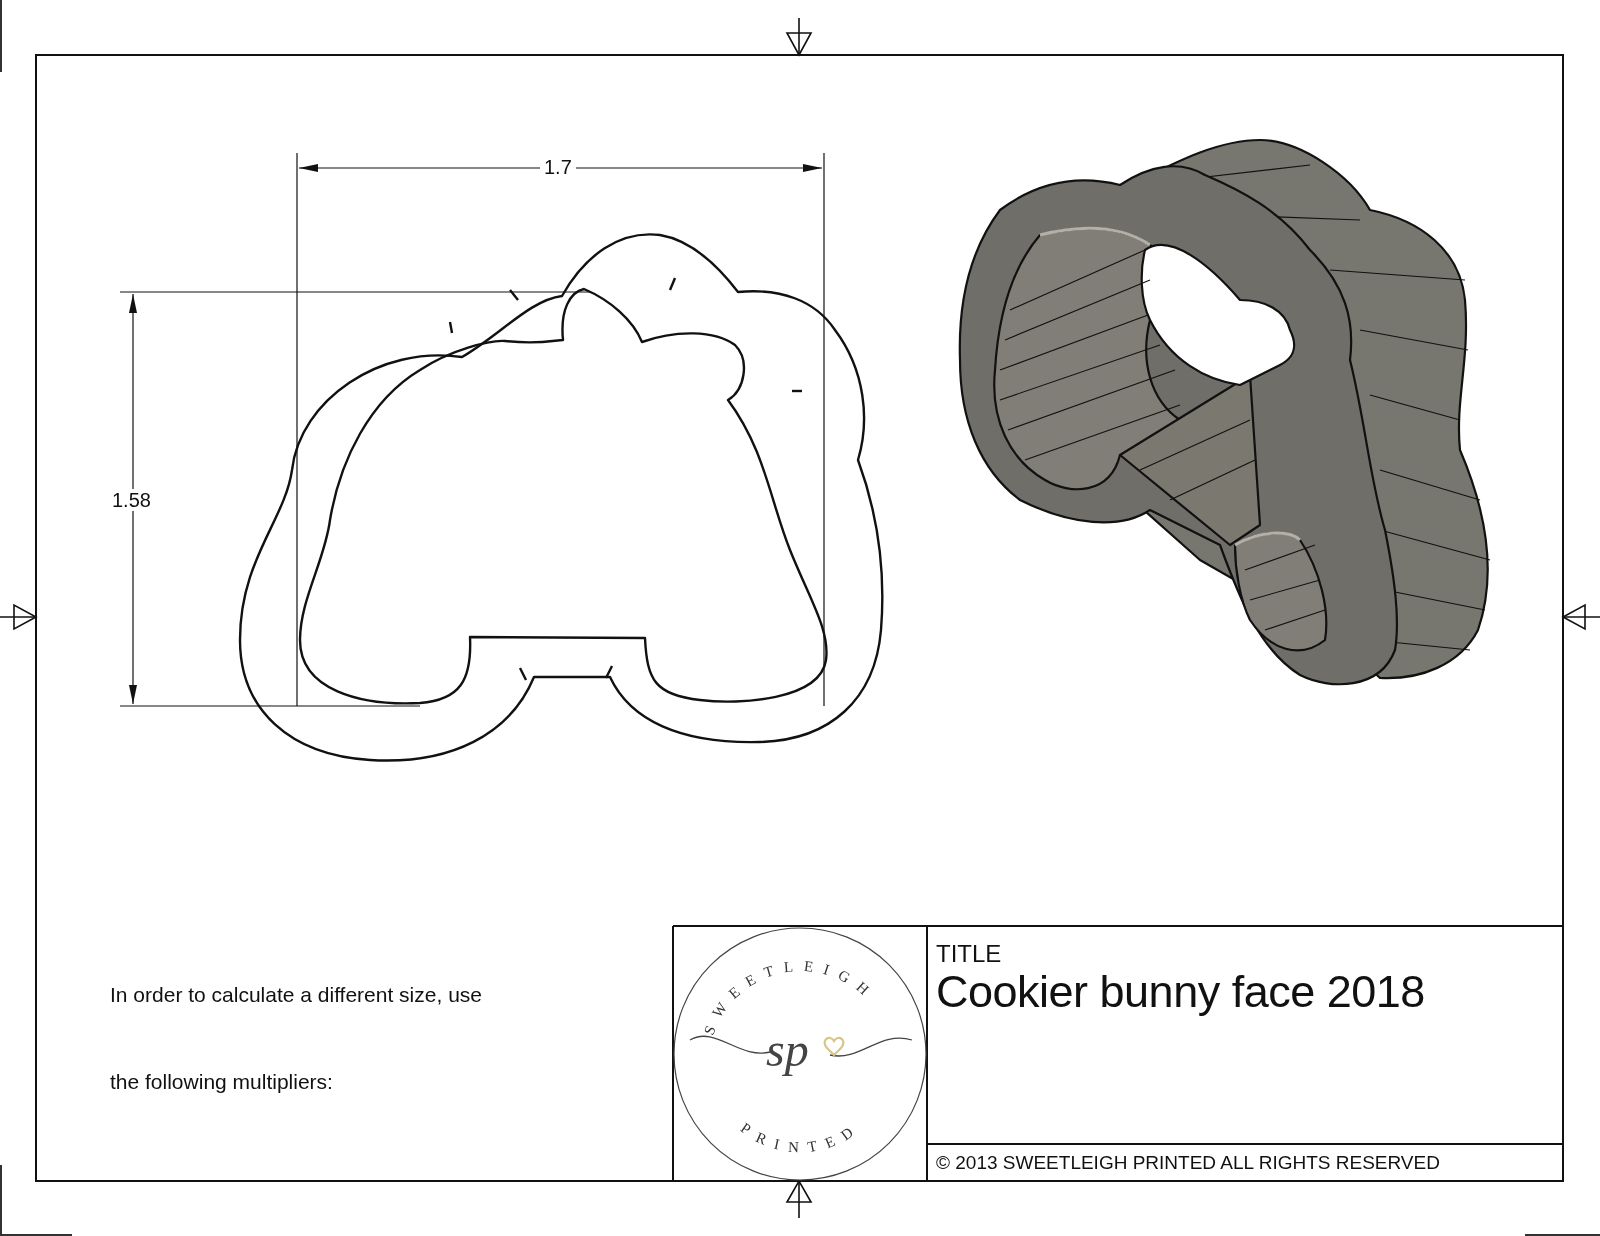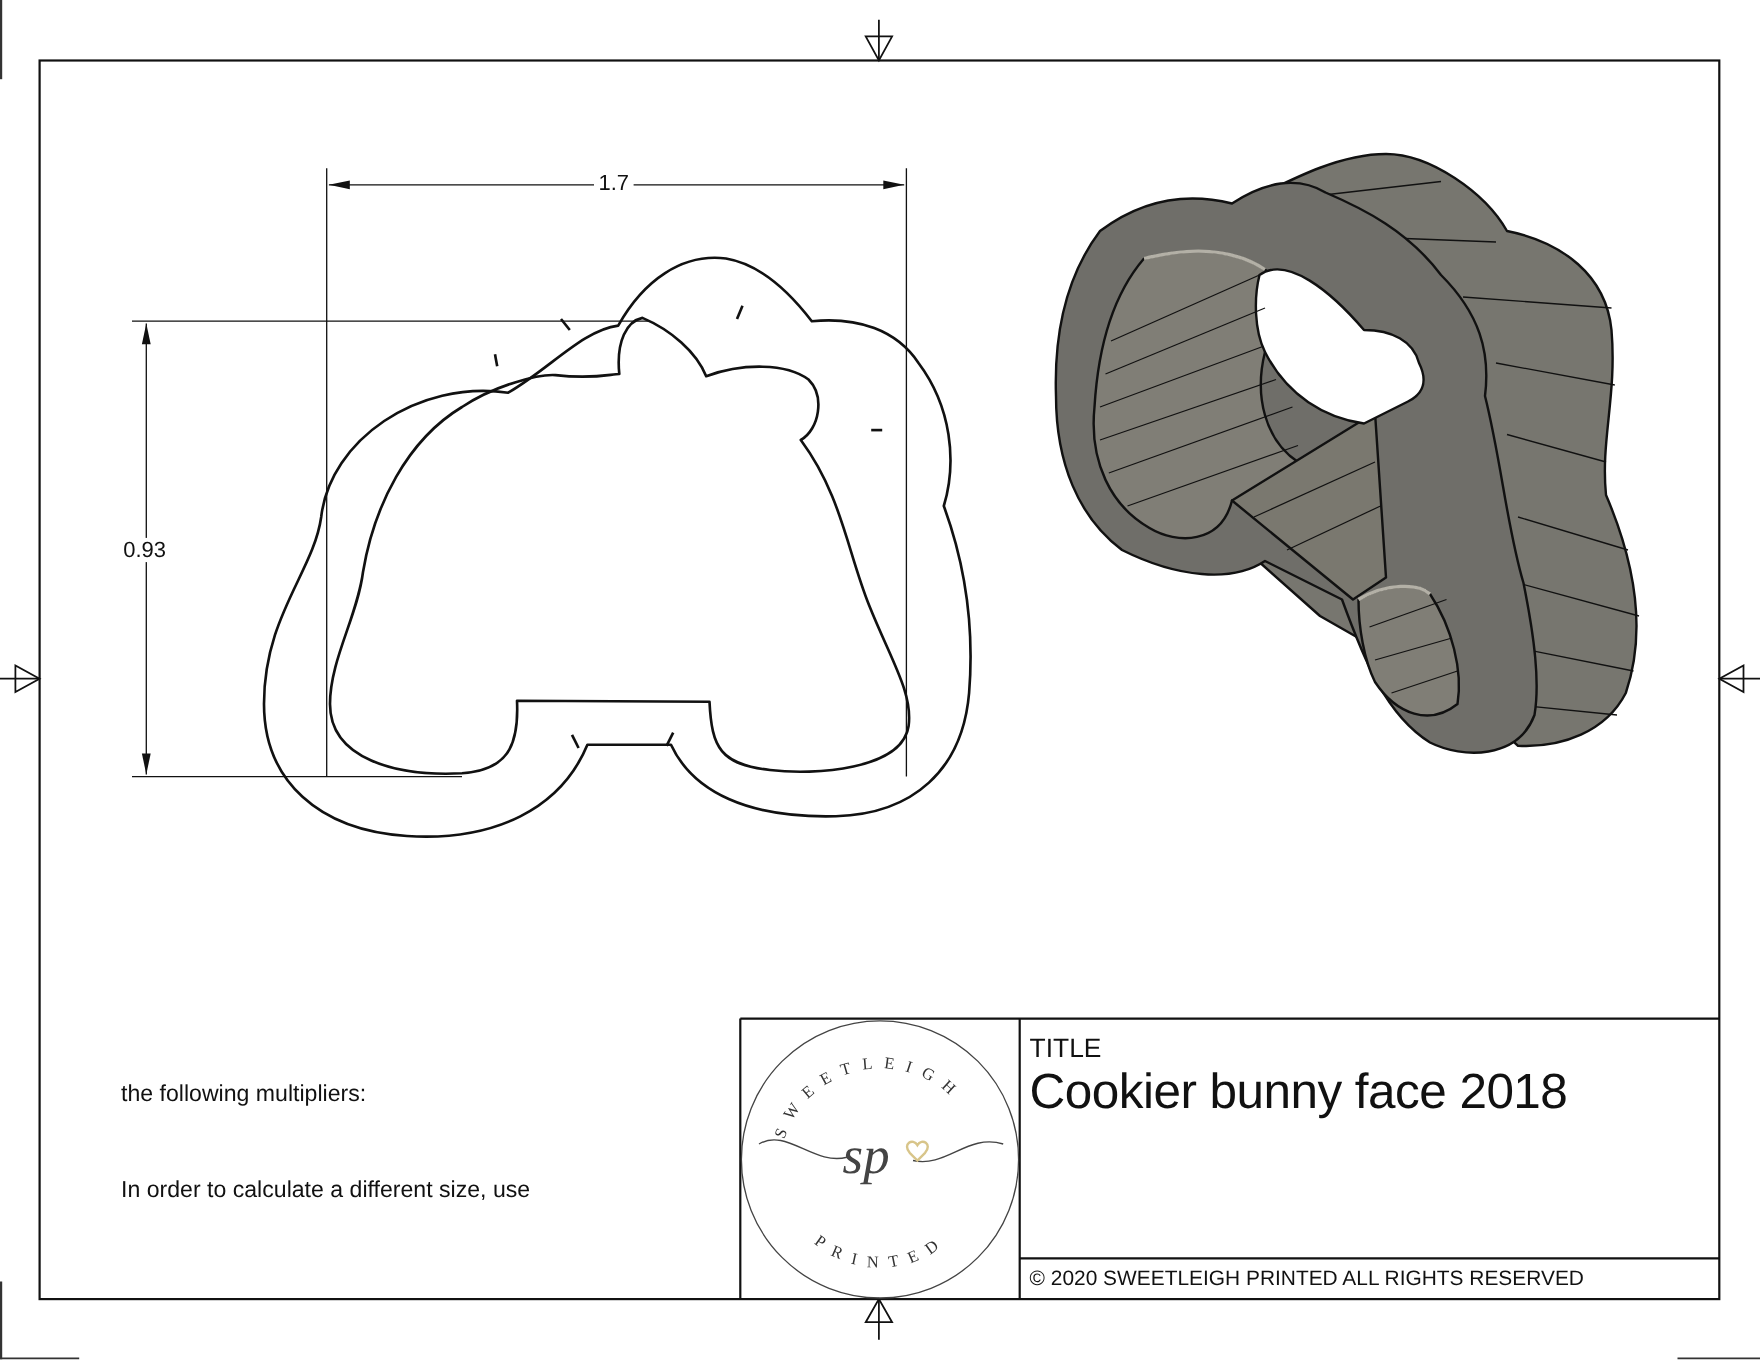--- a/index.html
+++ b/index.html
@@ -193,29 +193,29 @@
     </defs>
     <text class="logo-text"><textPath href="#arcTop" startOffset="4" id="logoTopTP">SWEETLEIGH</textPath></text>
     <text class="logo-text"><textPath href="#arcBot" startOffset="14" id="logoBotTP">PRINTED</textPath></text>
     <path d="M 690 1040 C 715 1025, 740 1060, 770 1052 M 830 1055 C 860 1062, 880 1030, 912 1040" fill="none" stroke="#444" stroke-width="1.3"></path>
     <text x="766" y="1066" font-family="Liberation Serif, serif" font-style="italic" font-size="48" fill="#444" id="logoMono">sp</text>
     <path d="M 827 1048 C 820 1040, 830 1034, 834 1041 C 838 1034, 848 1040, 841 1048 L 834 1055 Z" fill="none" stroke="#d8c58a" stroke-width="2.2"></path>
   </g>
 </svg>
 
 <div class="abs dim-label" style="left:540px; top:156px;">1.7</div>
-<div class="abs dim-label" style="left:108px; top:489px;">0.93</div>
+<div class="abs dim-label" style="left:108px; top:489px;">1.58</div>
 
 <div class="abs notes">
+  <div>In order to calculate a different size, use</div>
   <div>the following multipliers:</div>
-  <div>In order to calculate a different size, use</div>
   <div style="height:29px"></div>
   
   
   
   
   
   
 </div>
 
 <div class="abs tb-title-label">TITLE</div>
 <div class="abs tb-title">Cookier bunny face 2018</div>
-<div class="abs tb-copy">© 2020  SWEETLEIGH PRINTED  ALL RIGHTS RESERVED</div>
+<div class="abs tb-copy">© 2013  SWEETLEIGH PRINTED  ALL RIGHTS RESERVED</div>
 
 </body></html>

